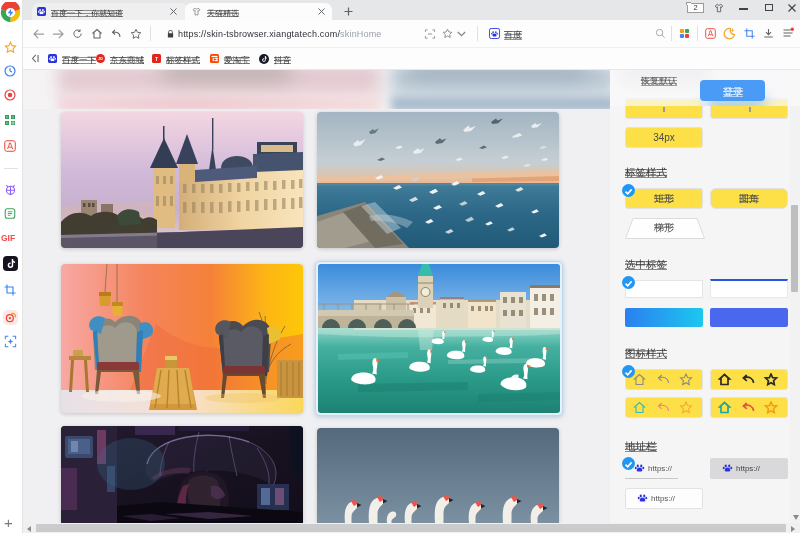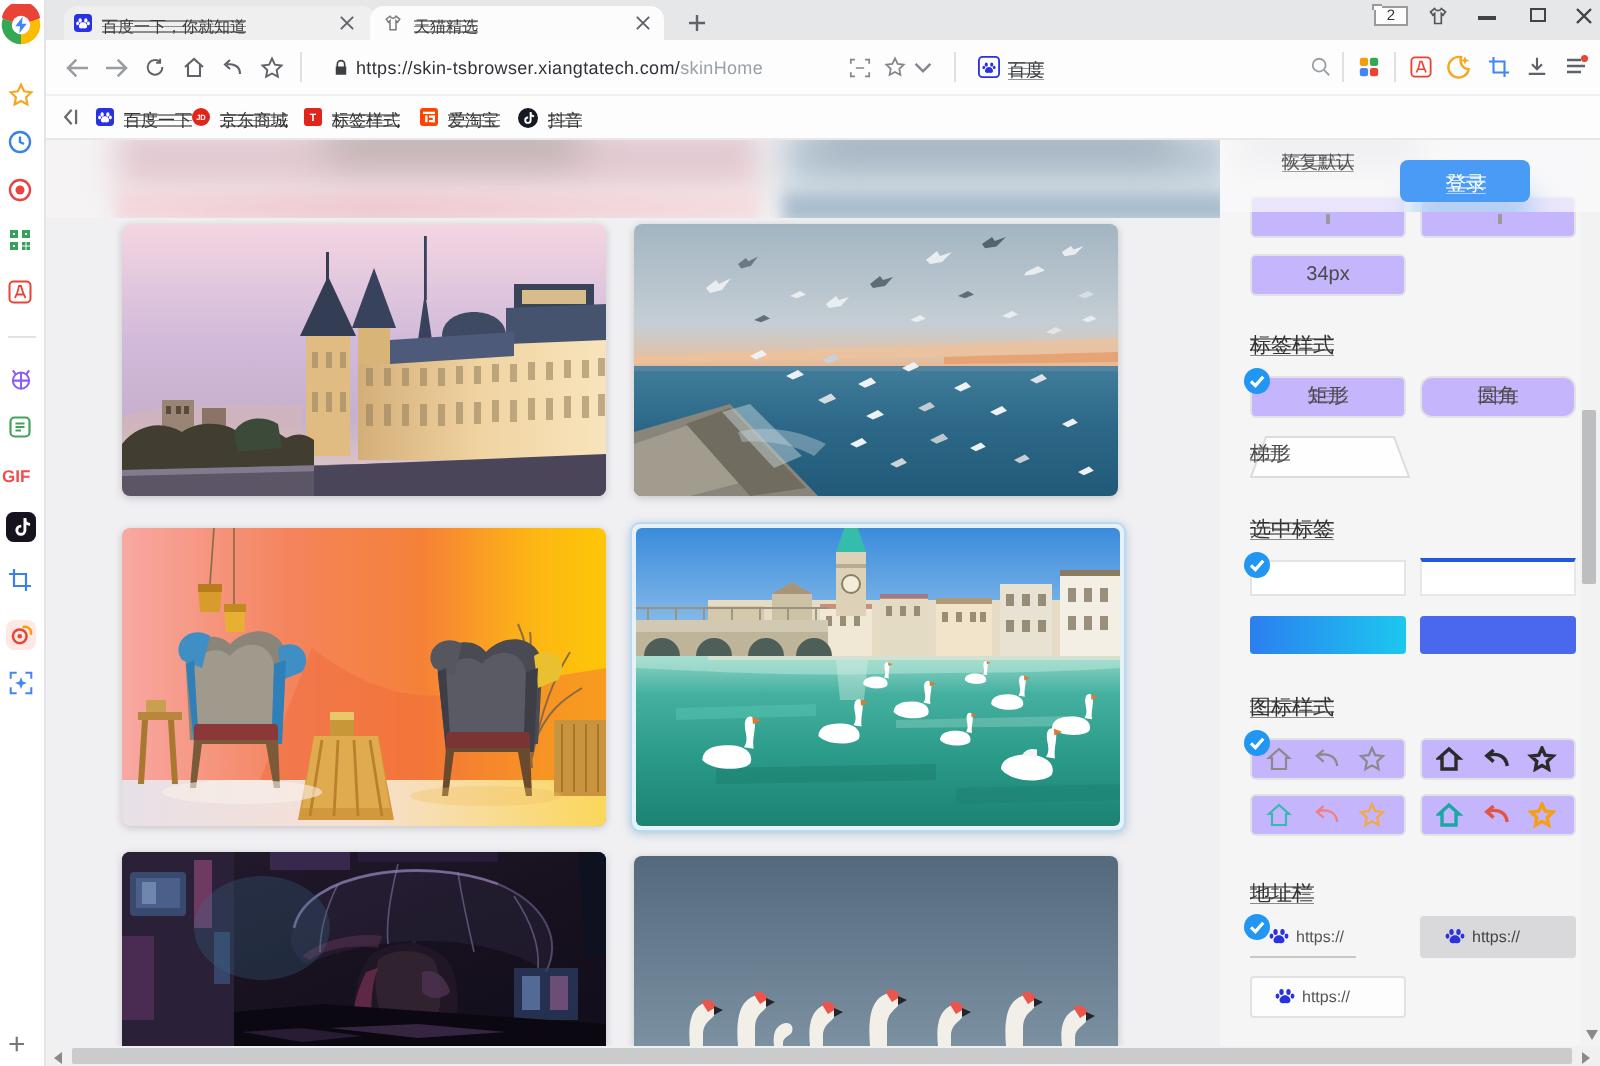--- a/index.html
+++ b/index.html
@@ -641,41 +641,41 @@
   <div class="a" style="left:140px;top:-10px;width:128px;height:20px;background:#77766a;filter:blur(11px);opacity:.6"></div>
   <div class="a" style="left:35px;top:26px;width:322px;height:16px;background:linear-gradient(90deg,#f0ccd2,#eab9c2 40%,#f2d4d4);filter:blur(4px)"></div>
   <div class="a" style="left:368px;top:-4px;width:225px;height:32px;background:linear-gradient(180deg,#92aabb,#bccfda);filter:blur(8px)"></div>
   <div class="a" style="left:385px;top:-10px;width:180px;height:18px;background:#51697c;filter:blur(11px);opacity:.55"></div>
   <div class="a" style="left:368px;top:26px;width:225px;height:16px;background:#8da9bd;filter:blur(4px)"></div>
   <div class="a" style="left:0;top:0;width:587px;height:39px;background:rgba(250,249,250,.26)"></div>
 </div>
 
 <div class="a" id="panel" style="left:610px;top:70px;width:190px;height:463px;background:#f5f5f6">
 <style>
-.pbtn{position:absolute;background:#c4b5fd;border:1px solid #e2e2e4;border-radius:3px;font-size:10px;color:#4a4a4a;text-align:center;line-height:19px;width:78px;height:21px}
+.pbtn{position:absolute;background:#fde047;border:1px solid #e2e2e4;border-radius:3px;font-size:10px;color:#4a4a4a;text-align:center;line-height:19px;width:78px;height:21px}
 .plabel{position:absolute;font-size:10.5px;color:#333}
 .pchk{position:absolute;width:13px;height:13px;border-radius:50%;background:#2196f3;z-index:3}
 </style>
 
   <div class="pbtn" style="left:15px;top:28px"></div>
   <div class="pbtn" style="left:100px;top:28px"></div>
   <div class="a" style="left:53px;top:37px;width:1.5px;height:5px;background:#9a9a9a"></div>
   <div class="a" style="left:139px;top:37px;width:1.5px;height:5px;background:#9a9a9a"></div>
   <div class="pbtn" style="left:15px;top:57px">34px</div>
 
   <div class="plabel zh" style="left:15px;top:96px">标签样式</div>
   <div class="pchk" style="left:12px;top:114px"><svg width="13" height="13" viewBox="0 0 13 13">
         <path d="M3.5 6.7 L5.7 8.8 L9.6 4.4" fill="none" stroke="#fff" stroke-width="1.6"></path>
       </svg></div>
   <div class="pbtn" style="left:15px;top:118px"><span class="zh" style="position:relative">矩形</span></div>
   <div class="pbtn" style="left:100px;top:118px;border-radius:6px"><span class="zh" style="position:relative">圆角</span></div>
   <svg class="a" style="left:15px;top:148px" width="80" height="21" viewBox="0 0 80 21">
       <path d="M8 0.5 L72 0.5 L79.5 20.5 L0.5 20.5 Z" fill="#fefefe" stroke="#dcdcde" stroke-width="1"></path>
     </svg>
-  <div class="a" style="left:15px;top:148px;width:78px;height:21px;font-size:10px;color:#4a4a4a;text-align:left;line-height:19px"><span class="zh" style="position:relative">梯形</span></div>
+  <div class="a" style="left:15px;top:148px;width:78px;height:21px;font-size:10px;color:#4a4a4a;text-align:center;line-height:19px"><span class="zh" style="position:relative">梯形</span></div>
 
   <div class="plabel zh" style="left:15px;top:188px">选中标签</div>
   <div class="pchk" style="left:12px;top:206px"><svg width="13" height="13" viewBox="0 0 13 13">
         <path d="M3.5 6.7 L5.7 8.8 L9.6 4.4" fill="none" stroke="#fff" stroke-width="1.6"></path>
       </svg></div>
   <div class="a" style="left:15px;top:210px;width:78px;height:18px;background:#fff;border:1px solid #e4e4e6"></div>
   <div class="a" style="left:100px;top:209px;width:78px;height:19px;background:#fff;border:1px solid #e8e8ea;border-top:2px solid #2456e0"></div>
   <div class="a" style="left:15px;top:238px;width:78px;height:19px;border-radius:2px;background:linear-gradient(90deg,#2b7ff0,#1cc8ee)"></div>
   <div class="a" style="left:100px;top:238px;width:78px;height:19px;border-radius:2px;background:#4a68ee"></div>
 

